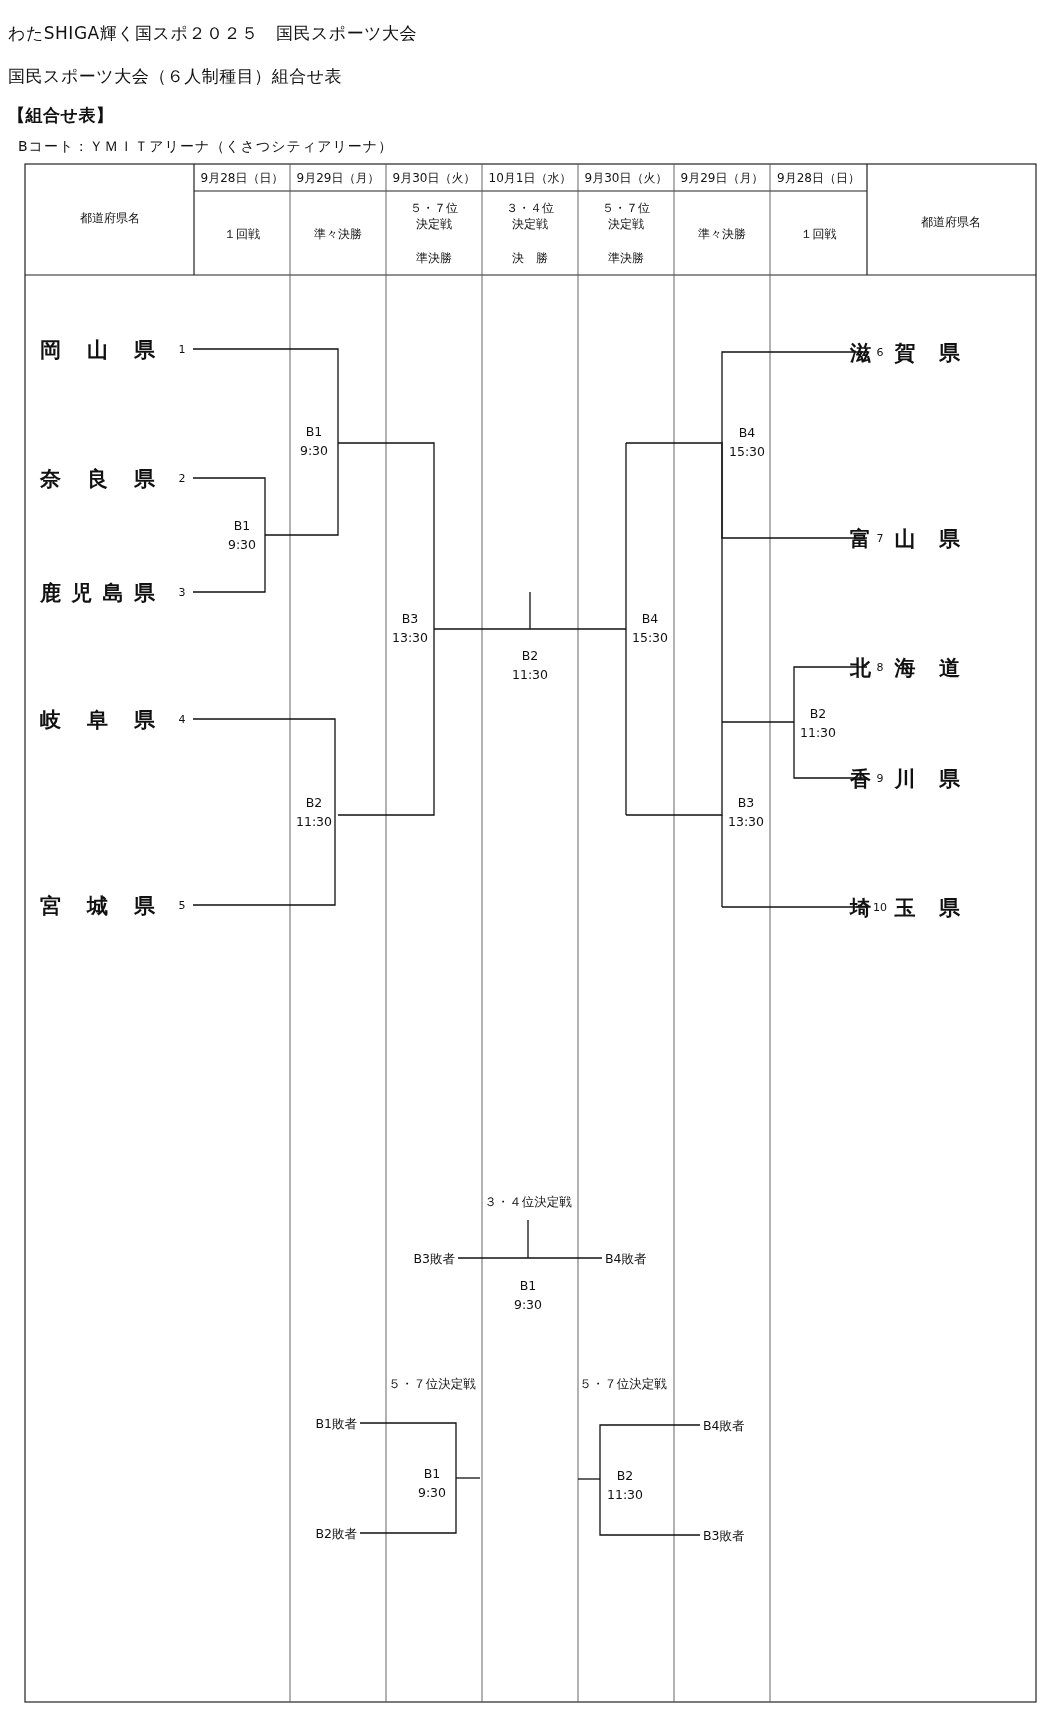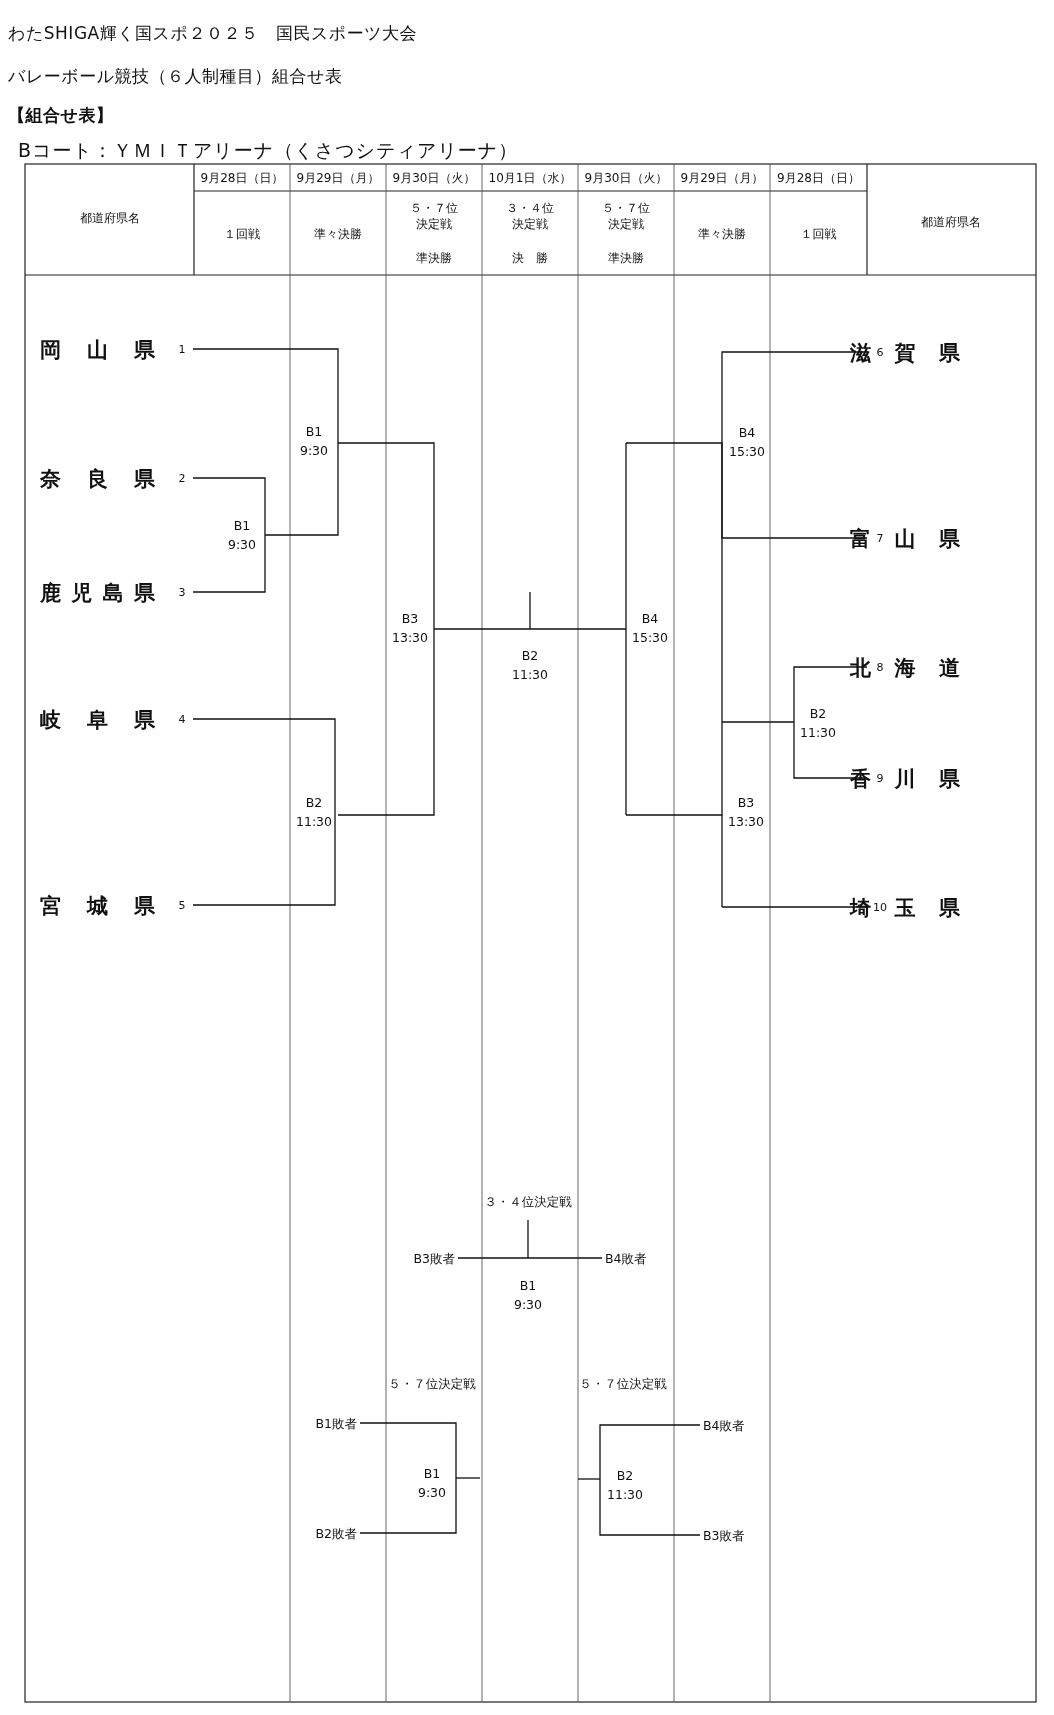--- a/index.html
+++ b/index.html
@@ -2,35 +2,35 @@
 <html><head>
 <meta charset="utf-8">
 <style>
   html, body { margin: 0; padding: 0; background: #ffffff; }
   body { width: 1054px; height: 1715px; position: relative; overflow: hidden;
          font-family: "DejaVu Sans", "Liberation Sans", sans-serif; color: #111; }
   .title { position: absolute; left: 0; width: 854px; text-align: left; font-size: 17px; letter-spacing: 0.5px; margin-left: 8px; }
   #t1 { top: 22px; }
   #t2 { top: 65px; }
   #t3 { top: 104px; font-weight: bold; }
-  #court { position: absolute; left: 18px; top: 138px; font-size: 19px; letter-spacing: 1px; }
+  #court { position: absolute; left: 18px; top: 138px; font-size: 14px; letter-spacing: 1px; }
   svg#sheet { position: absolute; left: 0; top: 0; }
   svg text { font-family: "DejaVu Sans", "Liberation Sans", sans-serif; fill: #111; }
   .hdr { font-size: 12px; }
   .date { font-size: 12px; }
   .pref { font-size: 21px; font-weight: bold; }
   .seed { font-size: 11px; }
   .match { font-size: 12.5px; }
   .note { font-size: 12.5px; }
 </style>
 </head>
 <body>
 
 <div class="title" id="t1">わたSHIGA輝く国スポ２０２５　国民スポーツ大会</div>
-<div class="title" id="t2">バレーボール競技（６人制種目）組合せ表</div>
+<div class="title" id="t2">国民スポーツ大会（６人制種目）組合せ表</div>
 <div class="title" id="t3">【組合せ表】</div>
 <div id="court">Bコート：ＹＭＩＴアリーナ（くさつシティアリーナ）</div>
 
 <svg id="sheet" width="1054" height="1715">
   <g stroke="#222" stroke-width="1.2" fill="none">
 
     <rect x="25" y="164" width="1011" height="1538"></rect>
 
     <line x1="194" y1="164" x2="194" y2="275"></line>
     <line x1="867" y1="164" x2="867" y2="275"></line>

